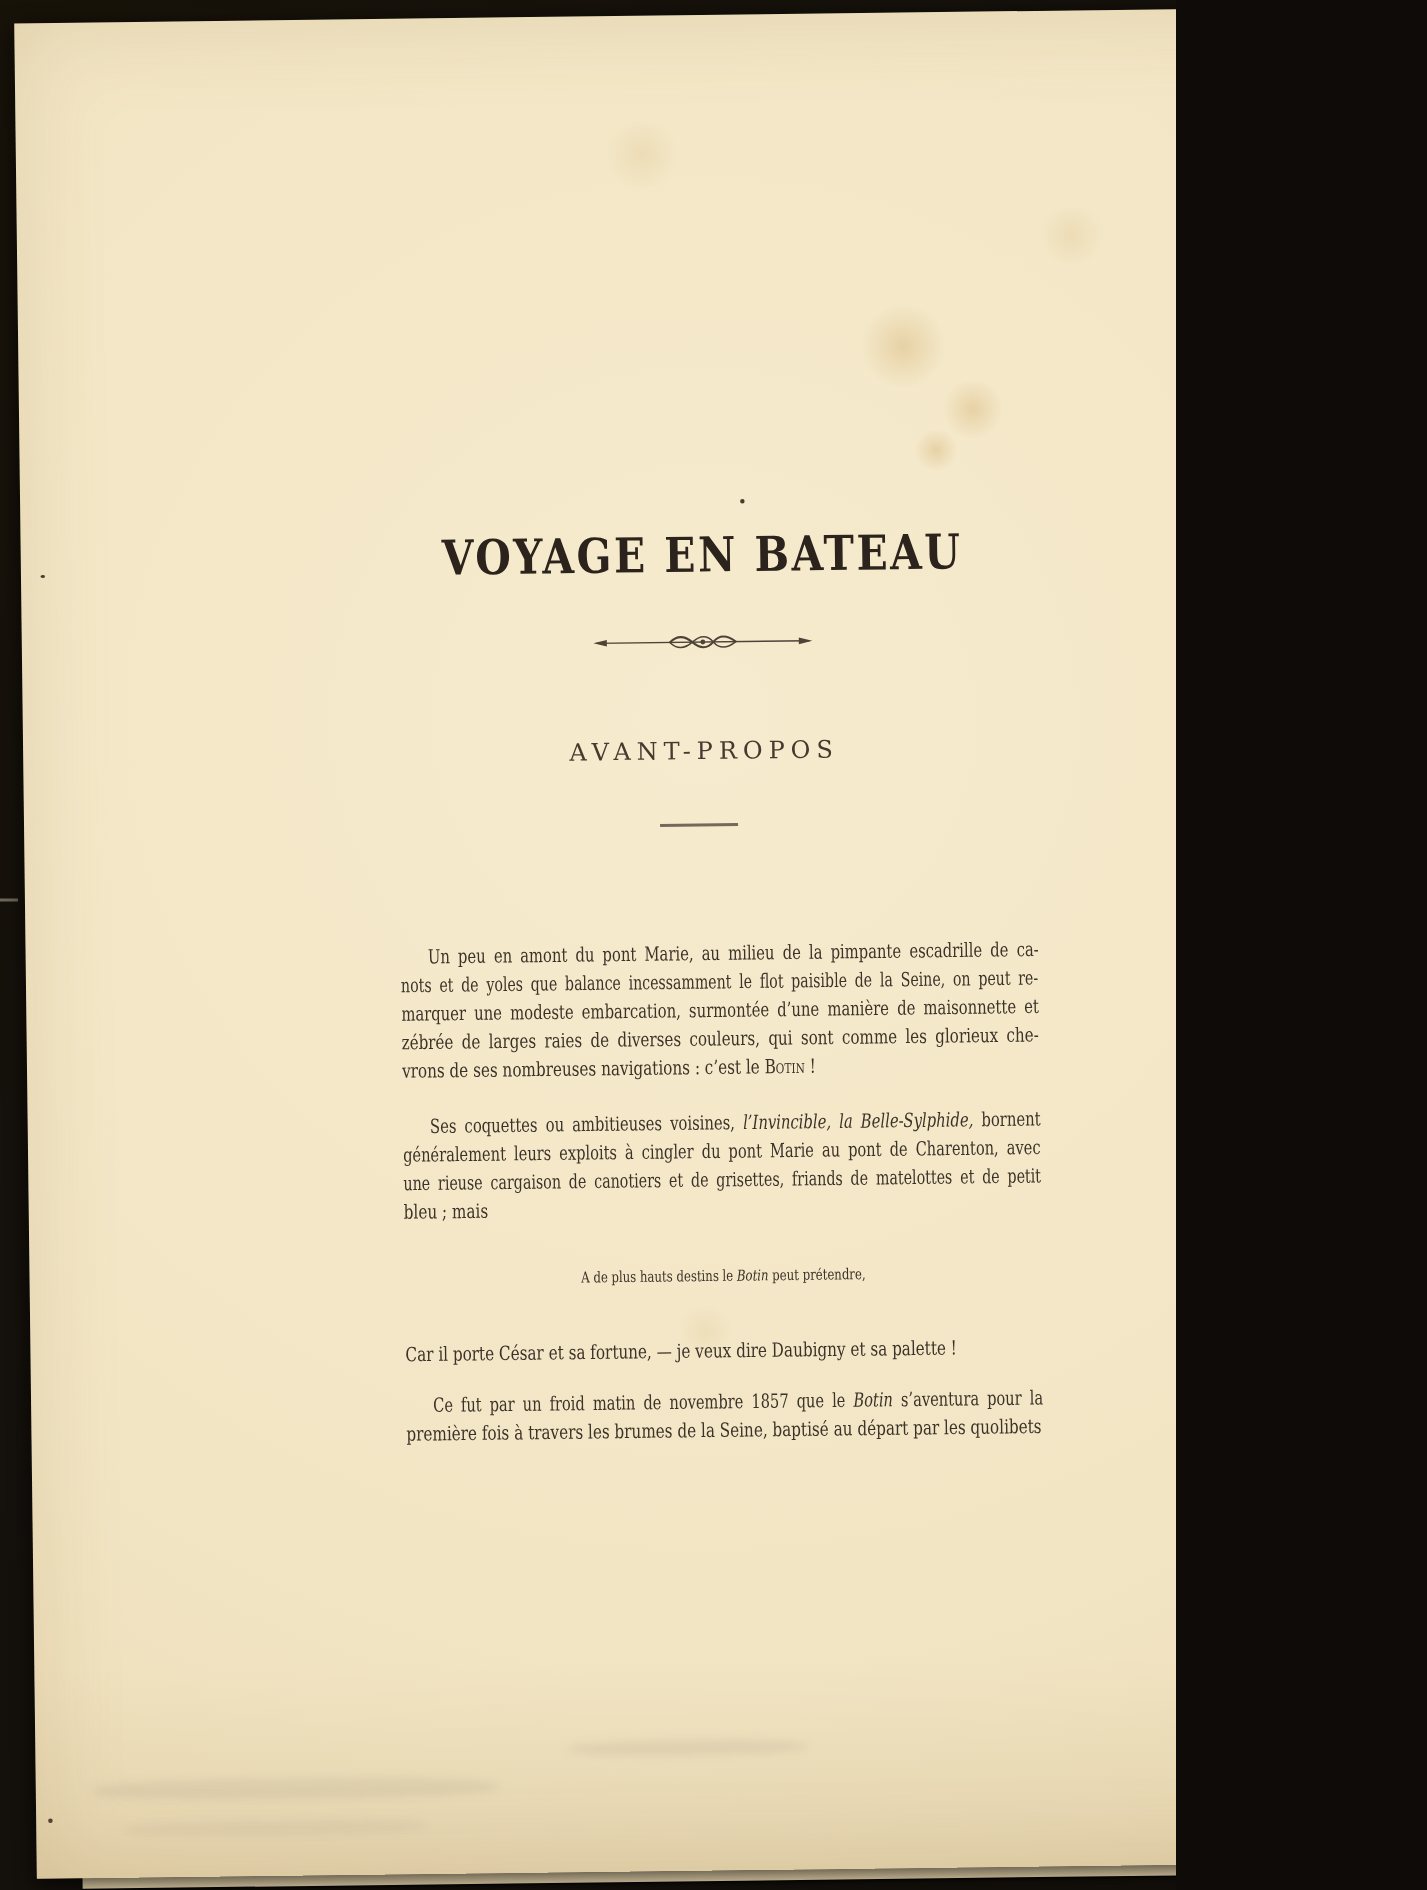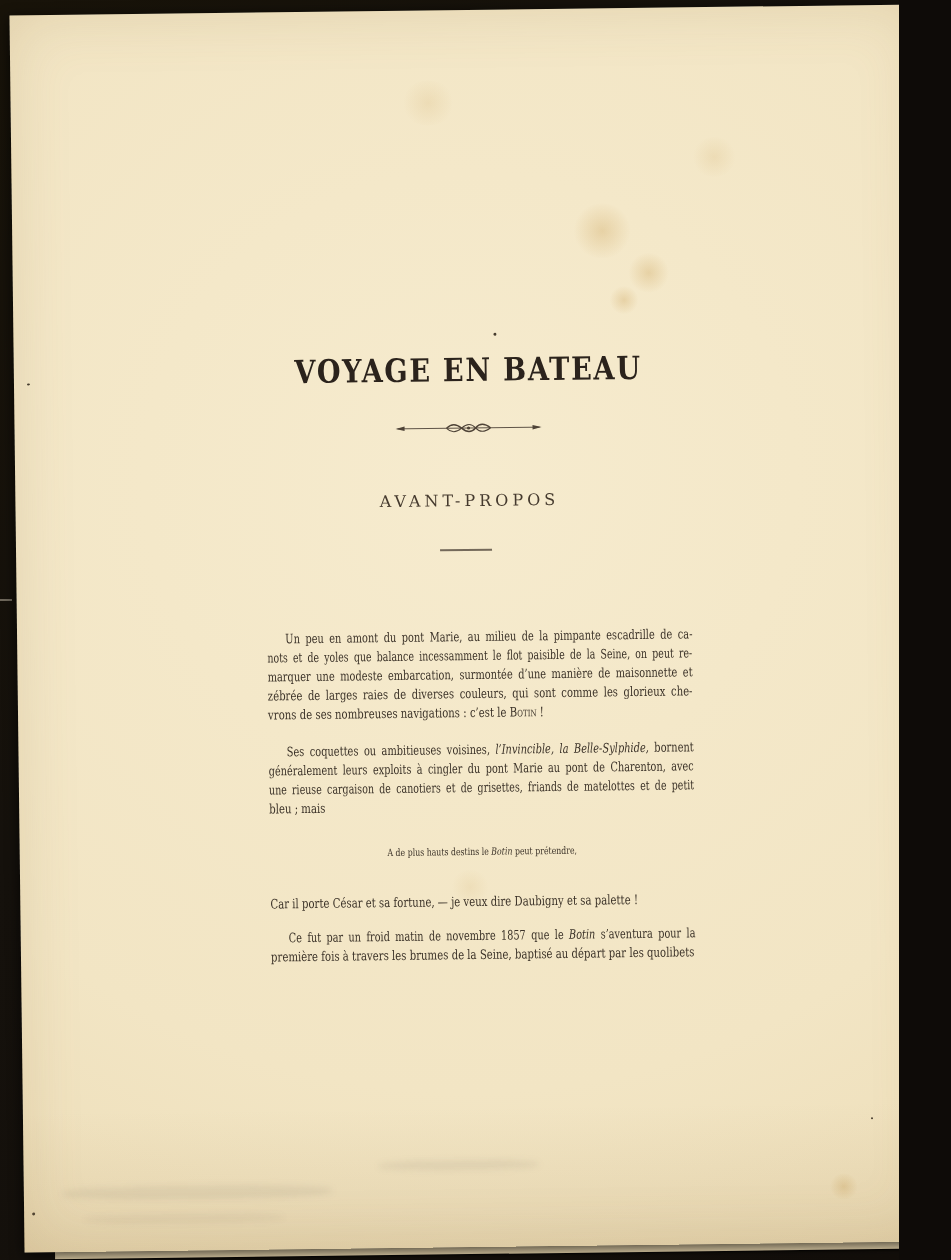--- a/index.html
+++ b/index.html
@@ -1,18 +1,18 @@
 <!DOCTYPE html>
 <html style="--paper: #f2e5c4; --ink: #3b3228; --title_ink: #2b231c; --backdrop: #15110c;"><head>
 <meta charset="utf-8">
 <title>Voyage en Bateau — Avant-propos</title>
 <style>
   html,body{margin:0;padding:0;background:#0e0b08;}
   .stage{
-    position:relative;width:899px;height:1260px;overflow:hidden;
+    position:relative;width:784px;height:1260px;overflow:hidden;
     background:linear-gradient(135deg,#181309 0%,#15110c 40%,#120e0a 100%);
     font-family:"DejaVu Serif","Liberation Serif",serif;
   }
   
   .seam{position:absolute;height:2px;background:#857d6f;opacity:.8;}
   .seam-left{left:0;top:599px;width:12px;}
   .seam-right{left:920px;top:607px;width:31px;}
 
   
   .under-sheet{

